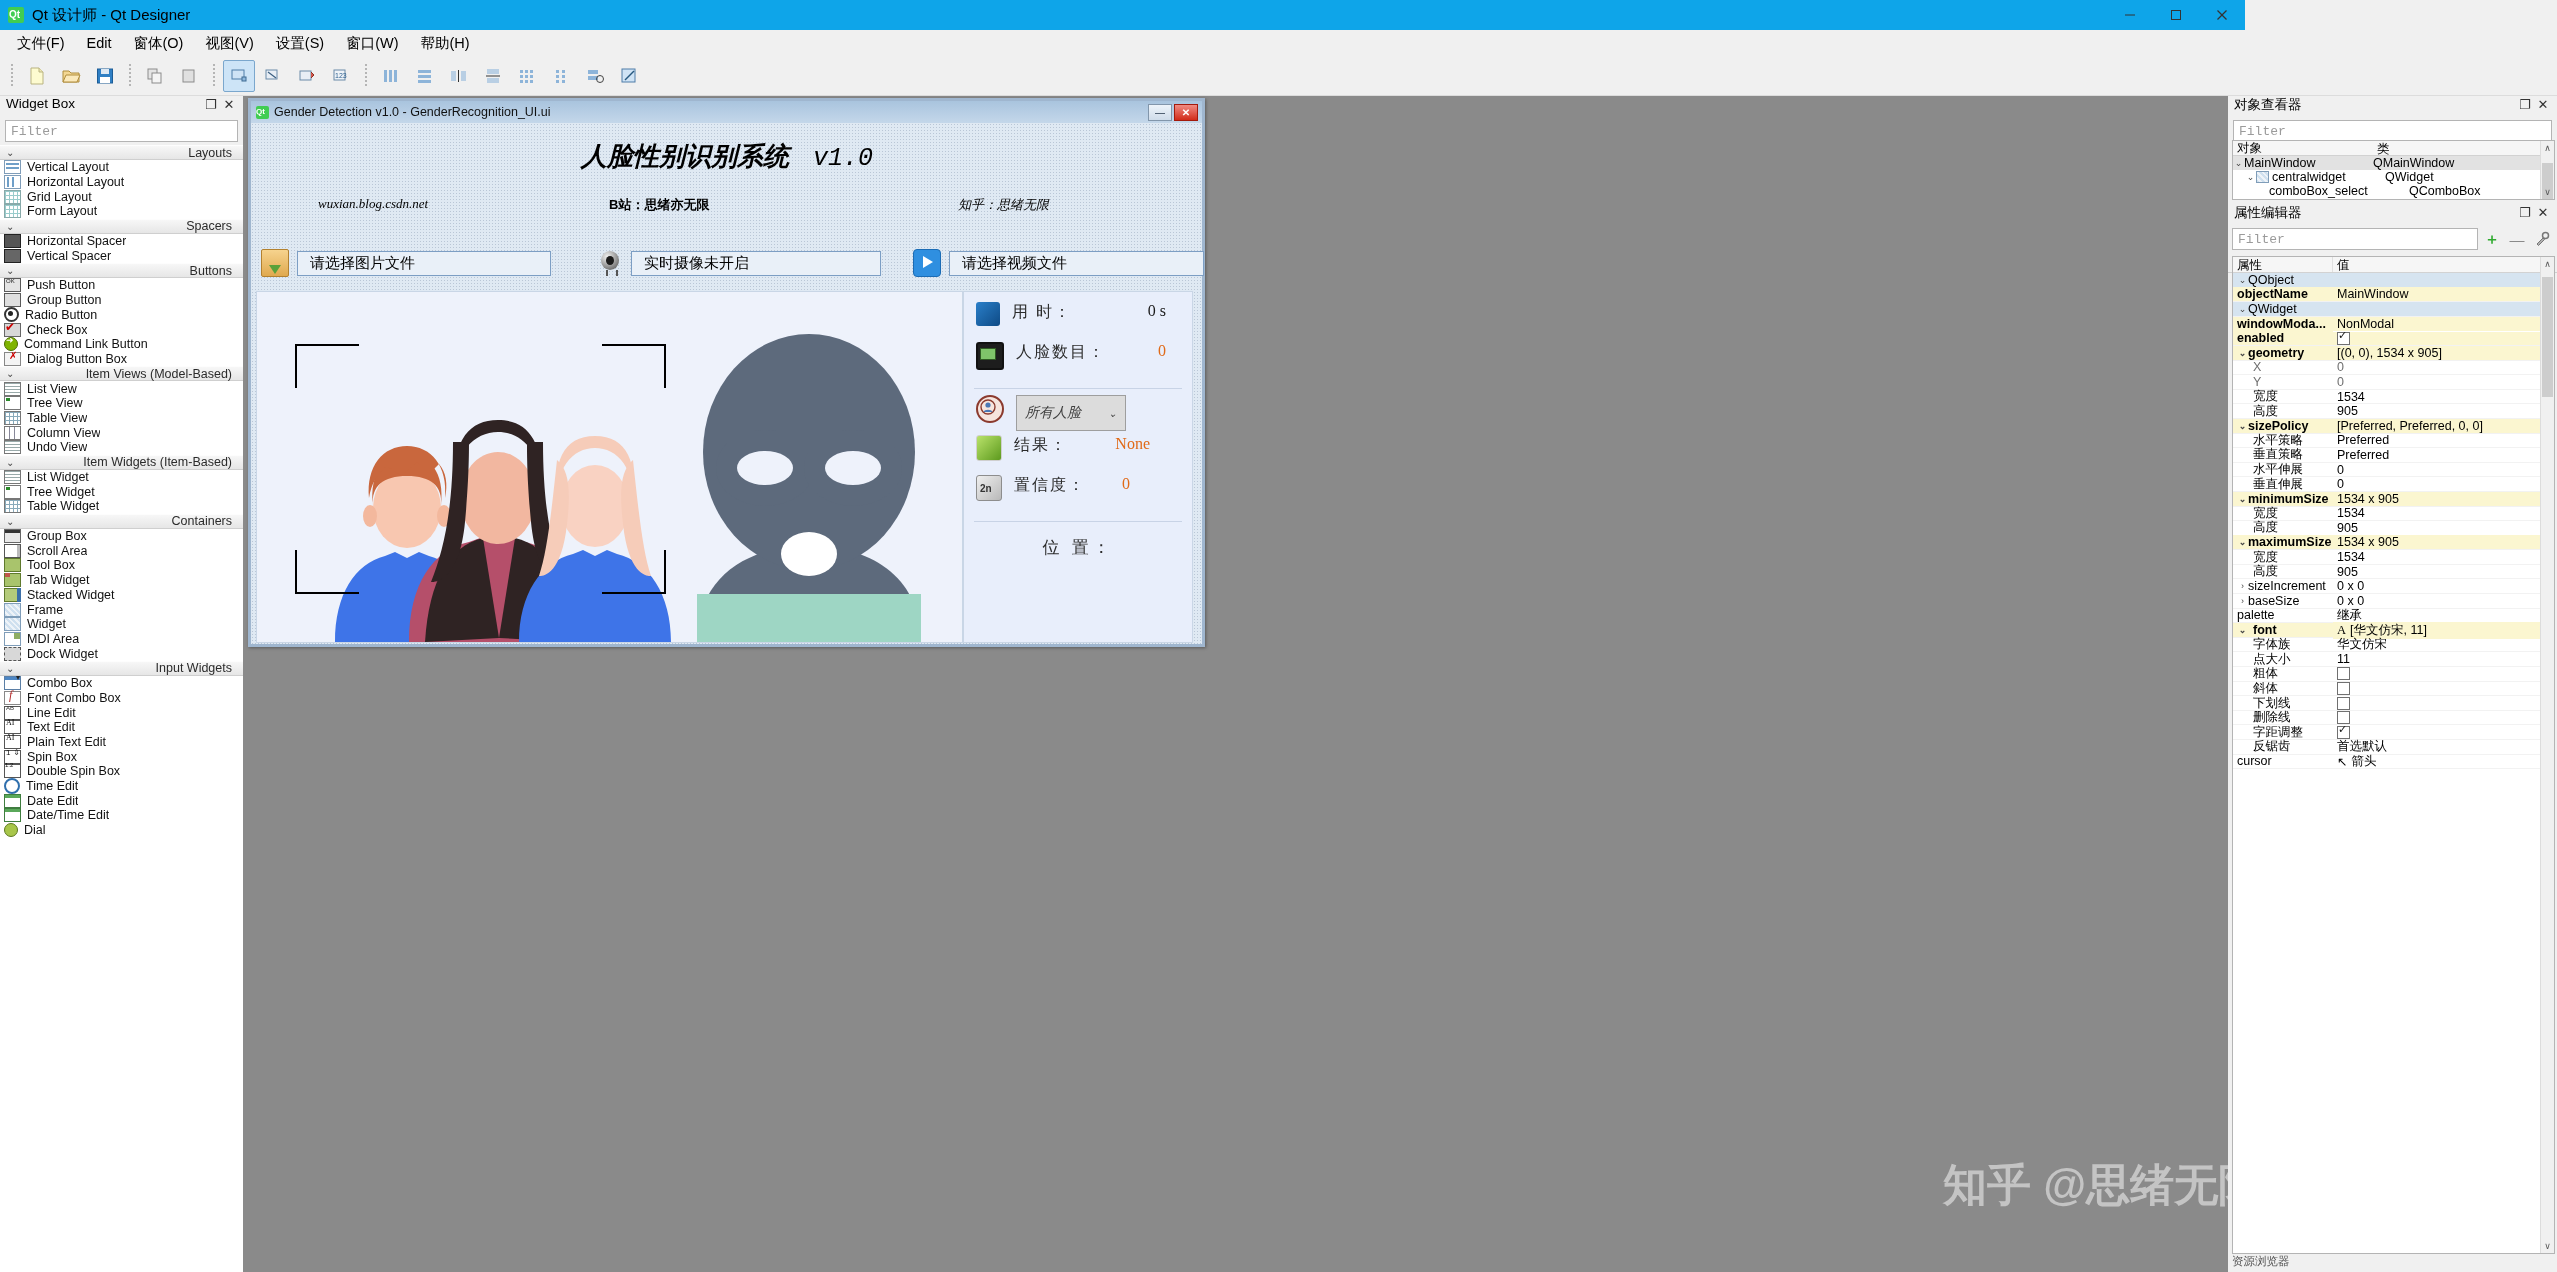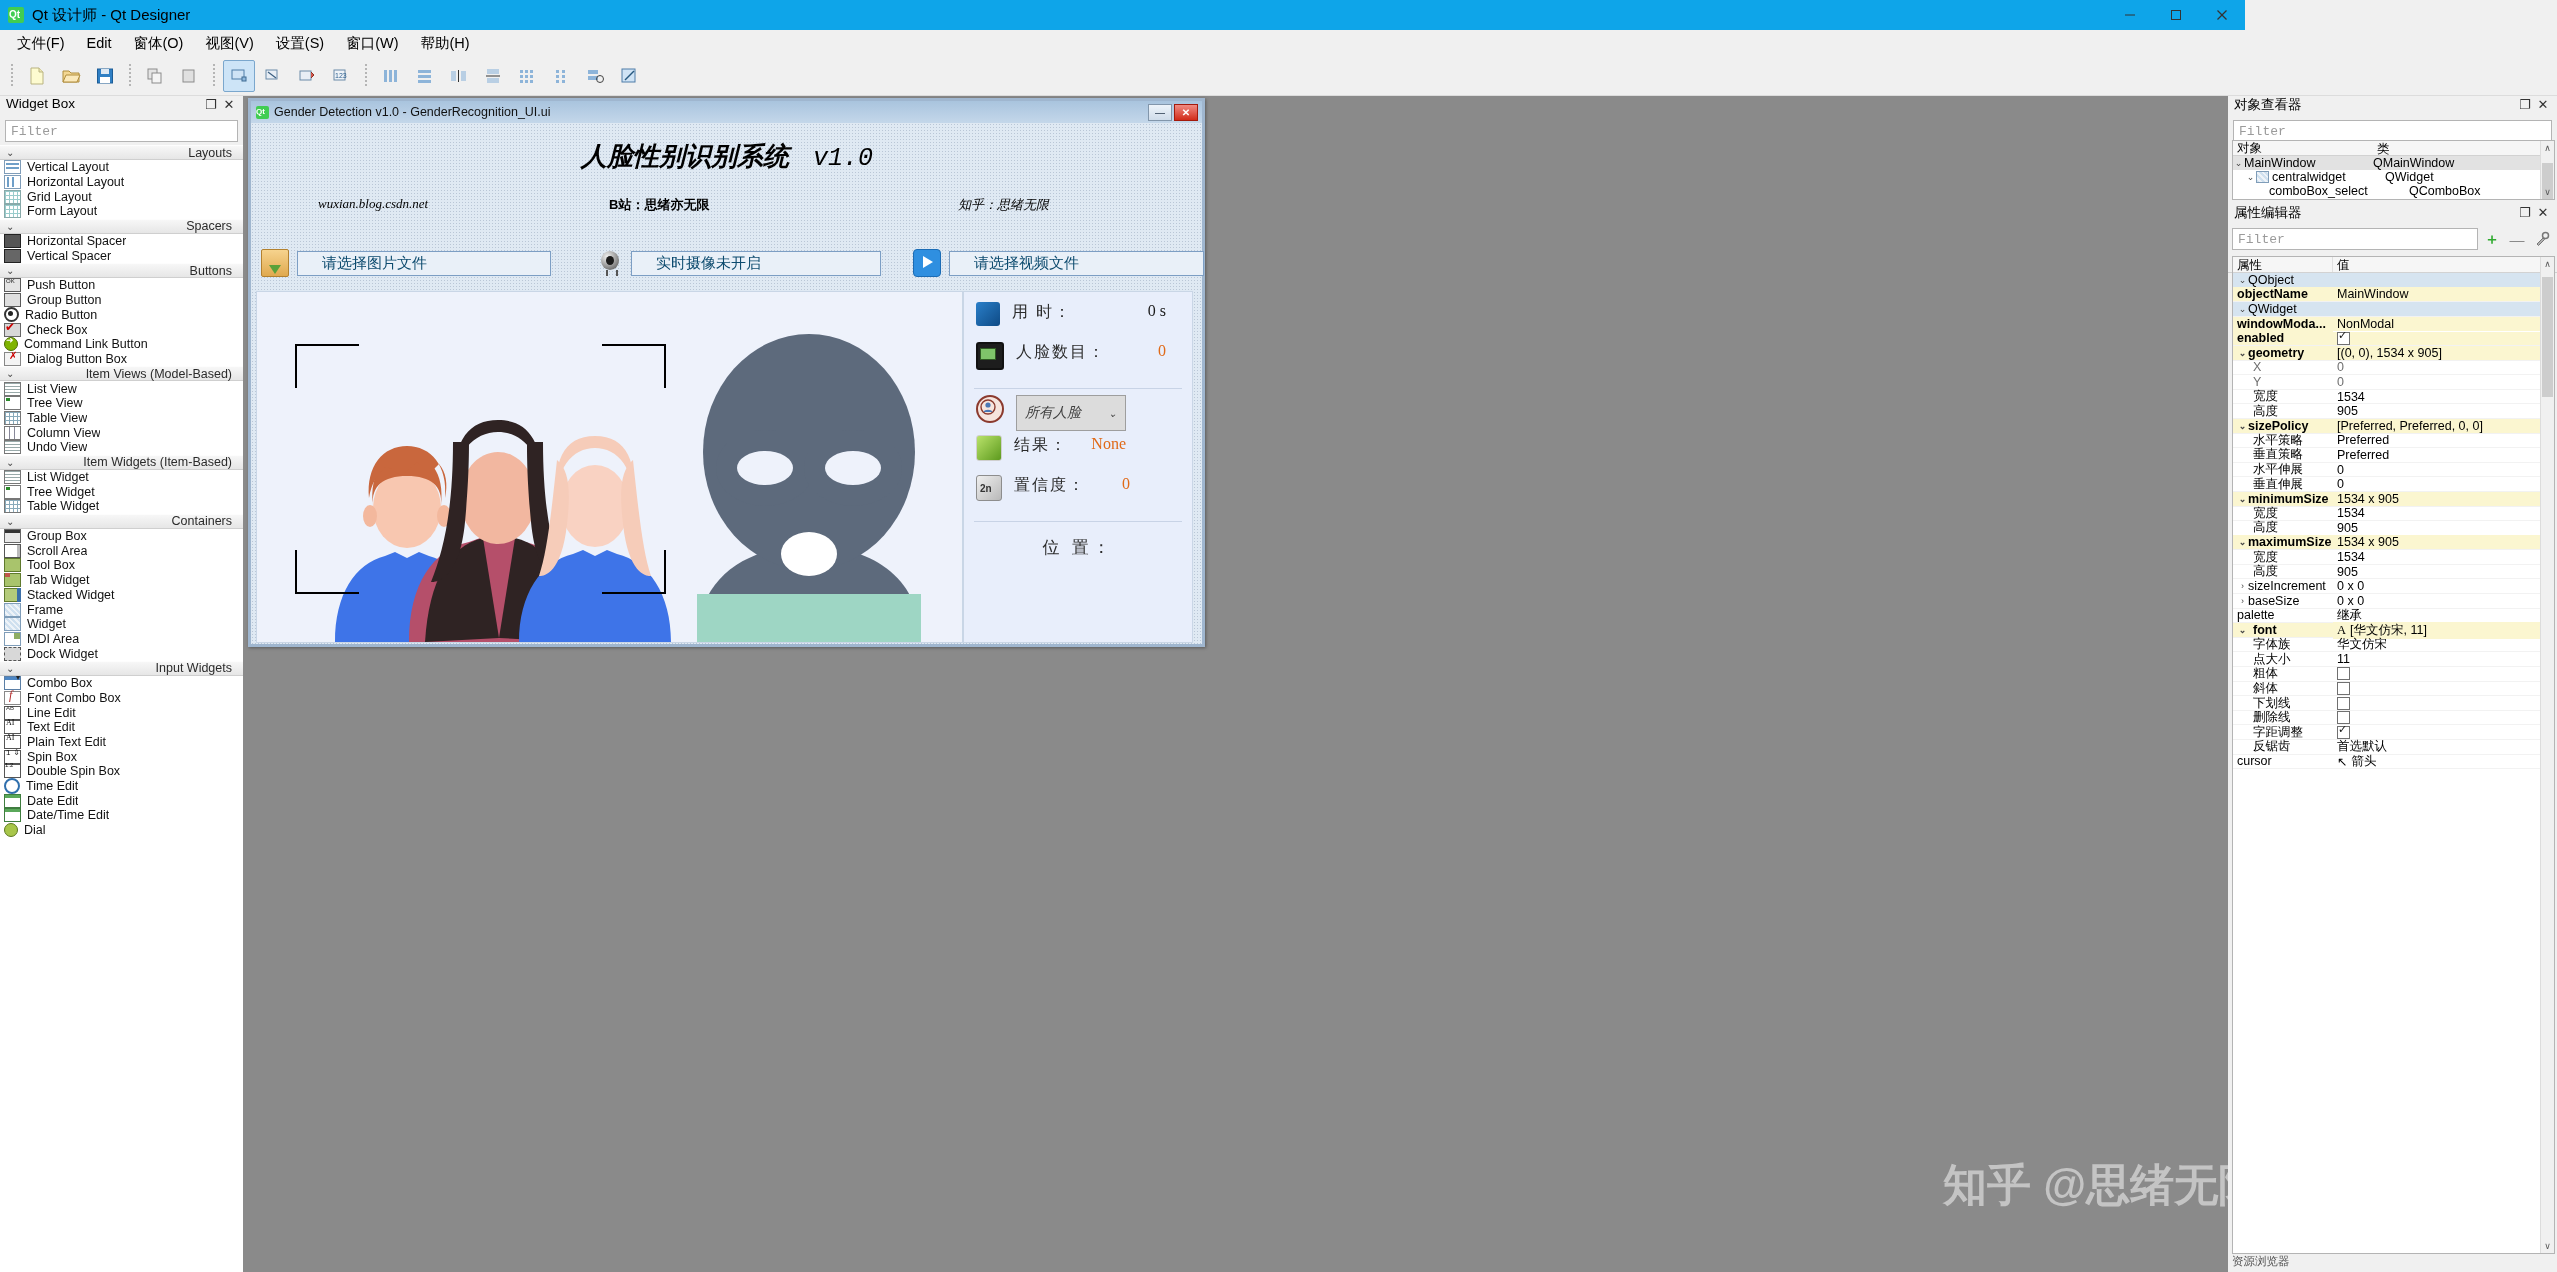--- a/index.html
+++ b/index.html
@@ -197,22 +197,22 @@
   .c-link.l1{left:67px;}
   .c-link.l2{left:358px;font-family:"Liberation Sans",sans-serif;font-style:normal;font-weight:bold;}
   .c-link.l3{left:707px;}
 
   
   .selrow{position:absolute;left:10px;top:123px;width:930px;height:34px;display:flex;align-items:center;}
   .selcell{display:flex;align-items:center;}
   .selicon{width:26px;height:26px;margin-right:8px;flex:none;position:relative;}
   .selbox{
     height:25px;border:1px solid #7c9ec4;background:#e9f0f8;
-    display:flex;align-items:center;padding:0 24px;box-sizing:border-box;
-    font-size:15px;color:#0c4a6e;
+    display:flex;align-items:center;padding:0 12px;box-sizing:border-box;
+    font-size:15px;color:#000000;
     font-family:"Liberation Serif",serif;
   }
   .ic-folder{background:linear-gradient(to bottom,#f6d38e,#e0a94e);border:1px solid #b3812f;border-radius:2px;}
   .ic-folder:after{content:"";position:absolute;left:7px;bottom:2px;width:0;height:0;
     border-left:6px solid transparent;border-right:6px solid transparent;border-top:9px solid #5aa13a;}
   .ic-cam{width:26px;height:26px;}
   .ic-cam .lens{position:absolute;left:4px;top:1px;width:18px;height:19px;border-radius:50%;
     background:radial-gradient(circle at 35% 30%,#f2f2f2,#8d8d8d 60%,#4a4a4a);}
   .ic-cam .lens:after{content:"";position:absolute;left:5px;top:5px;width:8px;height:9px;
     border-radius:50%;background:#1c1c1c;}
@@ -814,21 +814,21 @@
             </span>
             <div class="combo">
               <span class="cv">所有人脸</span>
               <span class="ch">⌄</span>
             </div>
           </div>
 
           <div class="rrow">
             <span class="ricon" style="background:linear-gradient(135deg,#b9e26a,#5d9a1e);border:1px solid #cfcfcf"></span>
             <span class="rlabel">结果：</span>
-            <span class="rval" style="margin-right:66px">None</span>
+            <span class="rval" style="margin-right:42px">None</span>
           </div>
 
           <div class="rrow">
             <span class="ricon" style="background:linear-gradient(135deg,#efefef,#b9b9b9);border:1px solid #8d8d8d">
               <svg width="22" height="22" viewBox="0 0 22 22" style="position:absolute;left:0;top:0">
                   <text x="3" y="16" font-size="10" font-weight="bold" fill="#333">2n</text>
                 </svg>
             </span>
             <span class="rlabel">置信度：</span>
             <span class="rval" style="margin-right:62px">0</span>

